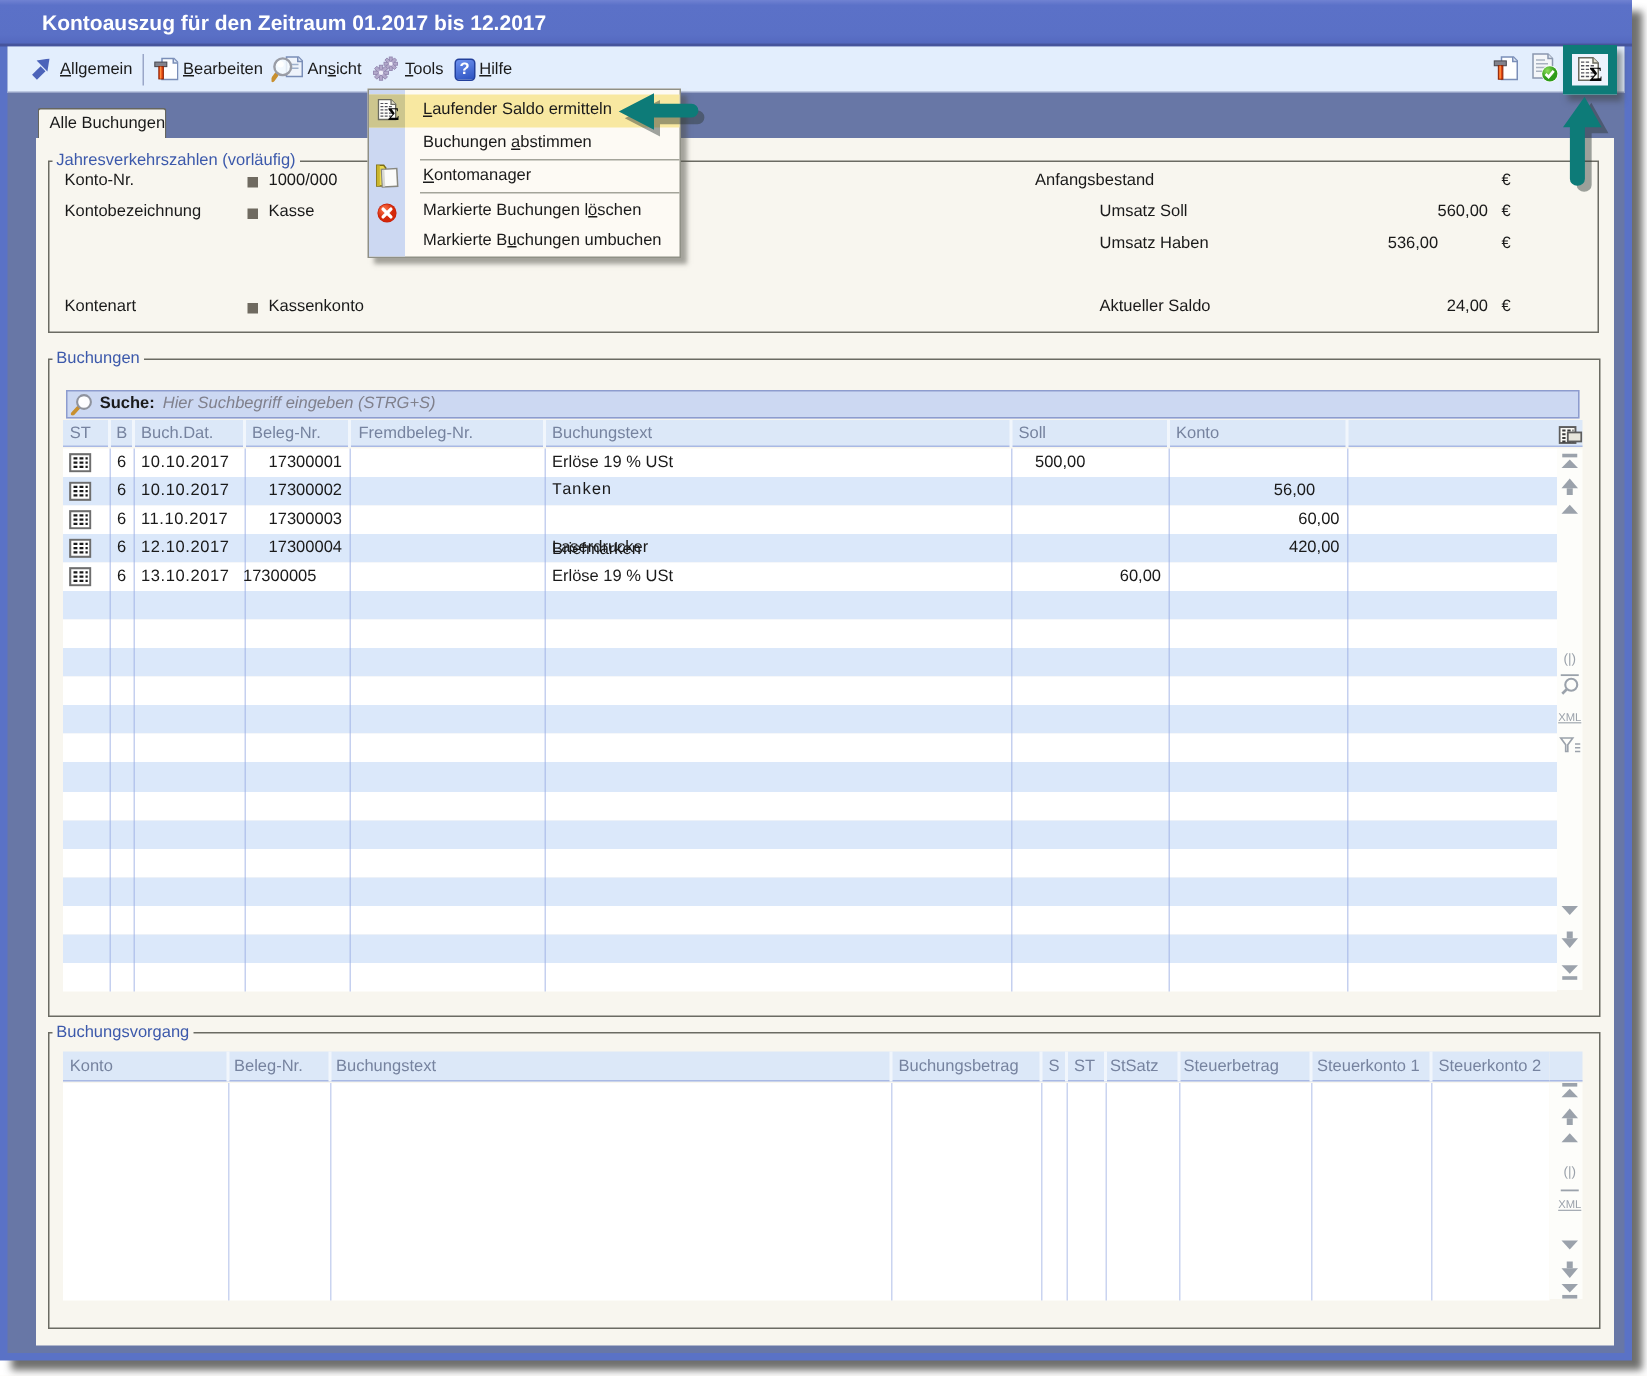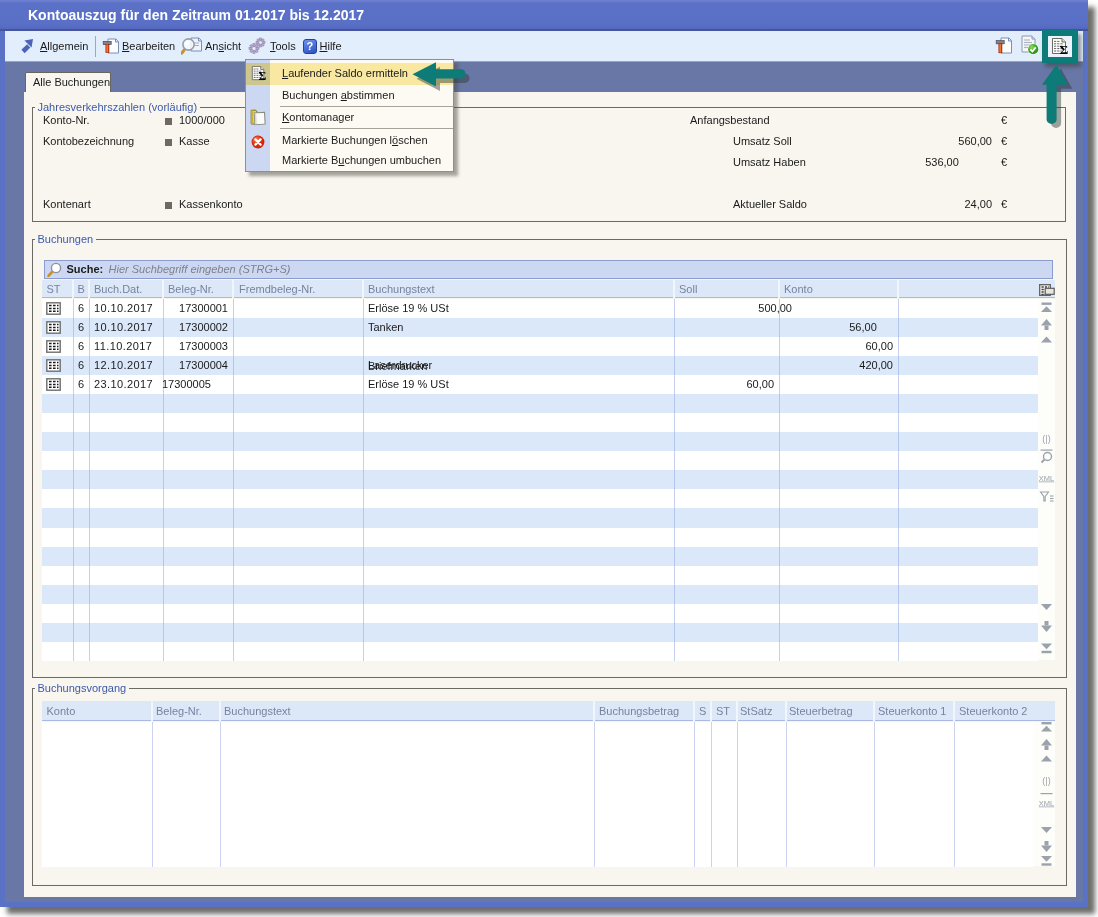--- a/index.html
+++ b/index.html
@@ -181,33 +181,33 @@
  <g stroke="#1a1a1a" stroke-width="1.5" stroke-dasharray="2.6,1.4">
   <line x1="3" y1="3.6" x2="12.5" y2="3.6"></line>
       <line x1="3" y1="6.4" x2="12.5" y2="6.4"></line>
       <line x1="3" y1="9.2" x2="12.5" y2="9.2"></line>
  </g>
   </svg>
 <span class="abs" style="left:78px;top:301.90px;">6</span>
 <span class="abs" style="left:94px;top:301.90px;letter-spacing:.4px;">10.10.2017</span>
 <span class="abs" style="left:162px;top:301.90px;width:66px;text-align:right;">17300001</span>
 <span class="abs" style="left:368px;top:301.90px;">Erlöse 19 % USt</span>
-<span class="abs" style="left:732px;top:301.90px;width:60px;text-align:right;">500,00</span>
+<span class="abs" style="left:690px;top:301.90px;width:60px;">500,00</span>
 <svg class="abs" style="left:46px;top:321.17px;" width="15" height="13" viewBox="0 0 15 13">
  <rect x="0.8" y="0.8" width="13.4" height="11.4" fill="#fff" stroke="#6e6e6e" stroke-width="1.4"></rect>
  <g stroke="#1a1a1a" stroke-width="1.5" stroke-dasharray="2.6,1.4">
   <line x1="3" y1="3.6" x2="12.5" y2="3.6"></line>
       <line x1="3" y1="6.4" x2="12.5" y2="6.4"></line>
       <line x1="3" y1="9.2" x2="12.5" y2="9.2"></line>
  </g>
   </svg>
 <span class="abs" style="left:78px;top:320.97px;">6</span>
 <span class="abs" style="left:94px;top:320.97px;letter-spacing:.4px;">10.10.2017</span>
 <span class="abs" style="left:162px;top:320.97px;width:66px;text-align:right;">17300002</span>
-<span class="abs" style="left:368px;top:320.97px;">Tanken</span>
+<span class="abs" style="left:368px;top:320.97px;font-family:Liberation Mono, monospace;">Tanken</span>
 <span class="abs" style="left:833px;top:320.97px;width:60px;text-align:center;">56,00</span>
 <svg class="abs" style="left:46px;top:340.24px;" width="15" height="13" viewBox="0 0 15 13">
  <rect x="0.8" y="0.8" width="13.4" height="11.4" fill="#fff" stroke="#6e6e6e" stroke-width="1.4"></rect>
  <g stroke="#1a1a1a" stroke-width="1.5" stroke-dasharray="2.6,1.4">
   <line x1="3" y1="3.6" x2="12.5" y2="3.6"></line>
       <line x1="3" y1="6.4" x2="12.5" y2="6.4"></line>
       <line x1="3" y1="9.2" x2="12.5" y2="9.2"></line>
  </g>
   </svg>
 <span class="abs" style="left:78px;top:340.04px;">6</span>
@@ -230,21 +230,21 @@
 <span class="abs" style="left:833px;top:359.11px;width:60px;text-align:right;">420,00</span>
 <svg class="abs" style="left:46px;top:378.38px;" width="15" height="13" viewBox="0 0 15 13">
  <rect x="0.8" y="0.8" width="13.4" height="11.4" fill="#fff" stroke="#6e6e6e" stroke-width="1.4"></rect>
  <g stroke="#1a1a1a" stroke-width="1.5" stroke-dasharray="2.6,1.4">
   <line x1="3" y1="3.6" x2="12.5" y2="3.6"></line>
       <line x1="3" y1="6.4" x2="12.5" y2="6.4"></line>
       <line x1="3" y1="9.2" x2="12.5" y2="9.2"></line>
  </g>
   </svg>
 <span class="abs" style="left:78px;top:378.18px;">6</span>
-<span class="abs" style="left:94px;top:378.18px;letter-spacing:.4px;">23.10.2017</span>
+<span class="abs" style="left:94px;top:378.18px;letter-spacing:.4px;">13.10.2017</span>
 <span class="abs" style="left:162px;top:378.18px;width:66px;">17300005</span>
 <span class="abs" style="left:368px;top:378.18px;">Erlöse 19 % USt</span>
 <span class="abs" style="left:714px;top:378.18px;width:60px;text-align:right;">60,00</span>
 <div class="abs" style="left:1038px;top:298.7px;width:17px;height:361.8px;background:#fdfdfa;"></div>
 <div class="abs" style="left:1038px;top:280px;width:17px;height:17.7px;background:#dce8f8;border-bottom:1px solid #a9b9e4;"></div>
 <svg class="abs" style="left:1039px;top:283.5px;" width="16" height="13" viewBox="0 0 16 13">
  <rect x="0.7" y="0.7" width="10.6" height="10.6" fill="#fcfcf8" stroke="#5d5d5d" stroke-width="1.3"></rect>
  <g stroke="#3a3a3a" stroke-width="1.3" stroke-dasharray="2.2,1.2">
   <line x1="2.5" y1="3" x2="10" y2="3"></line>
       <line x1="2.5" y1="5.5" x2="10" y2="5.5"></line>

